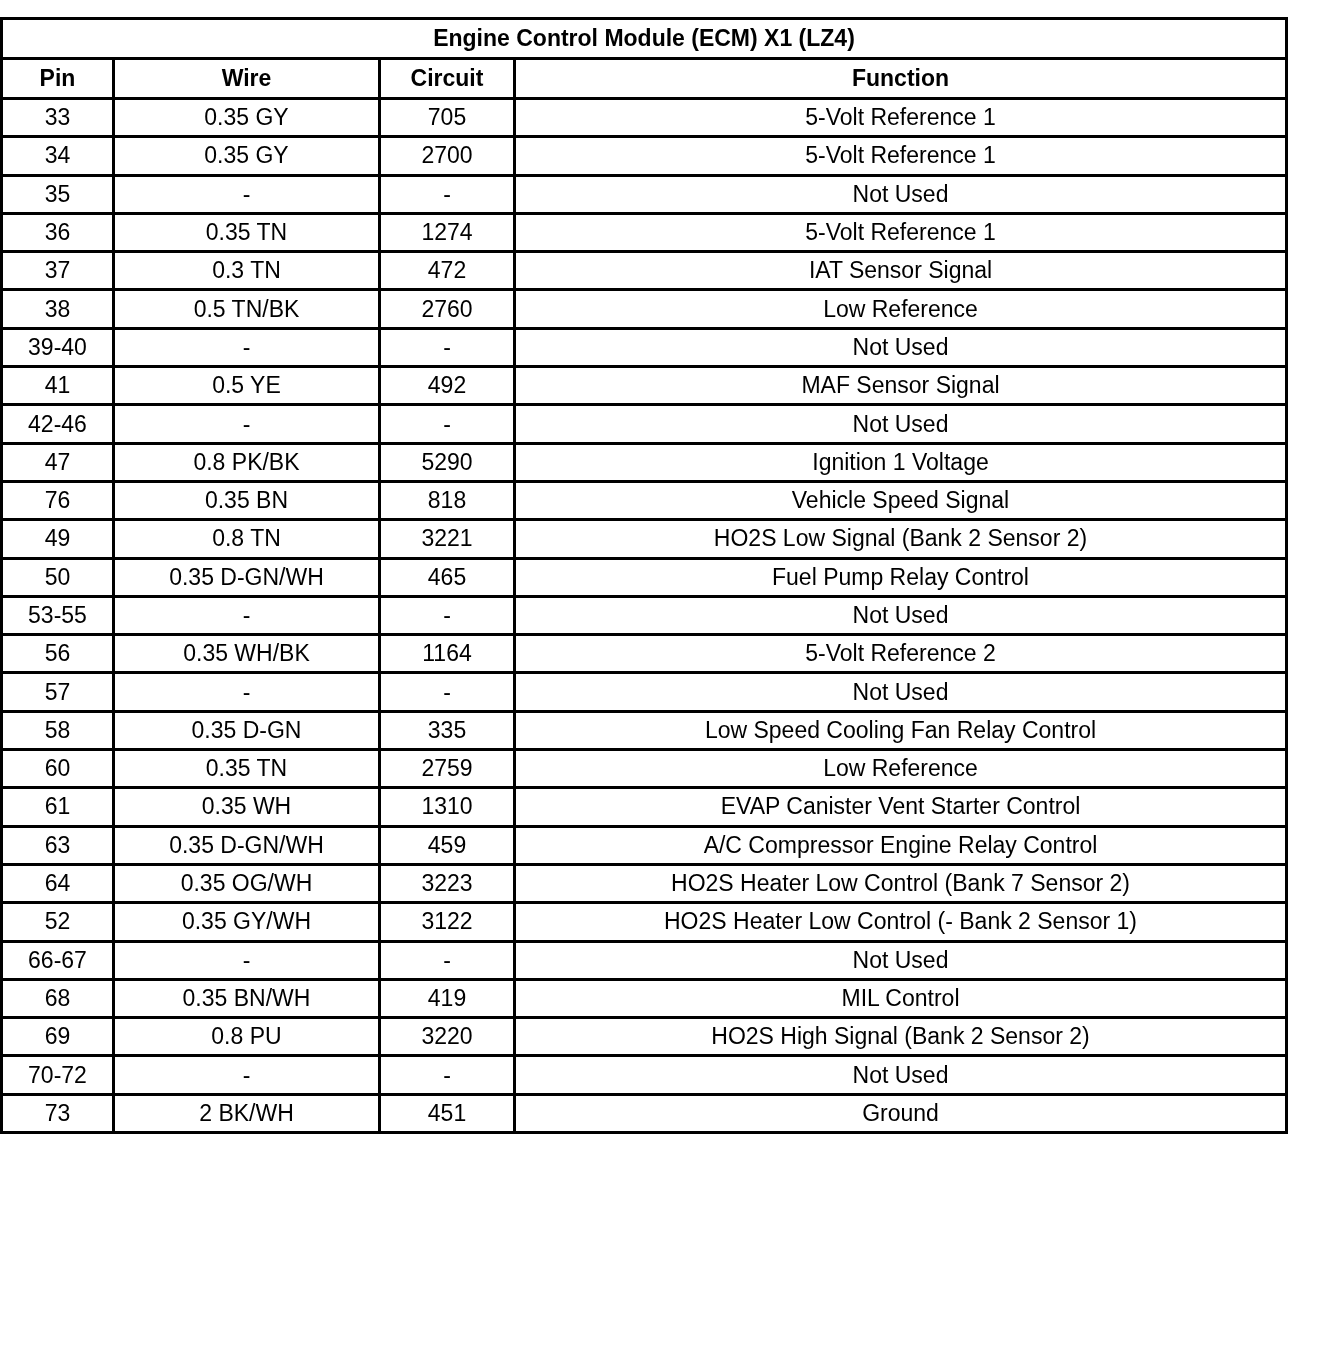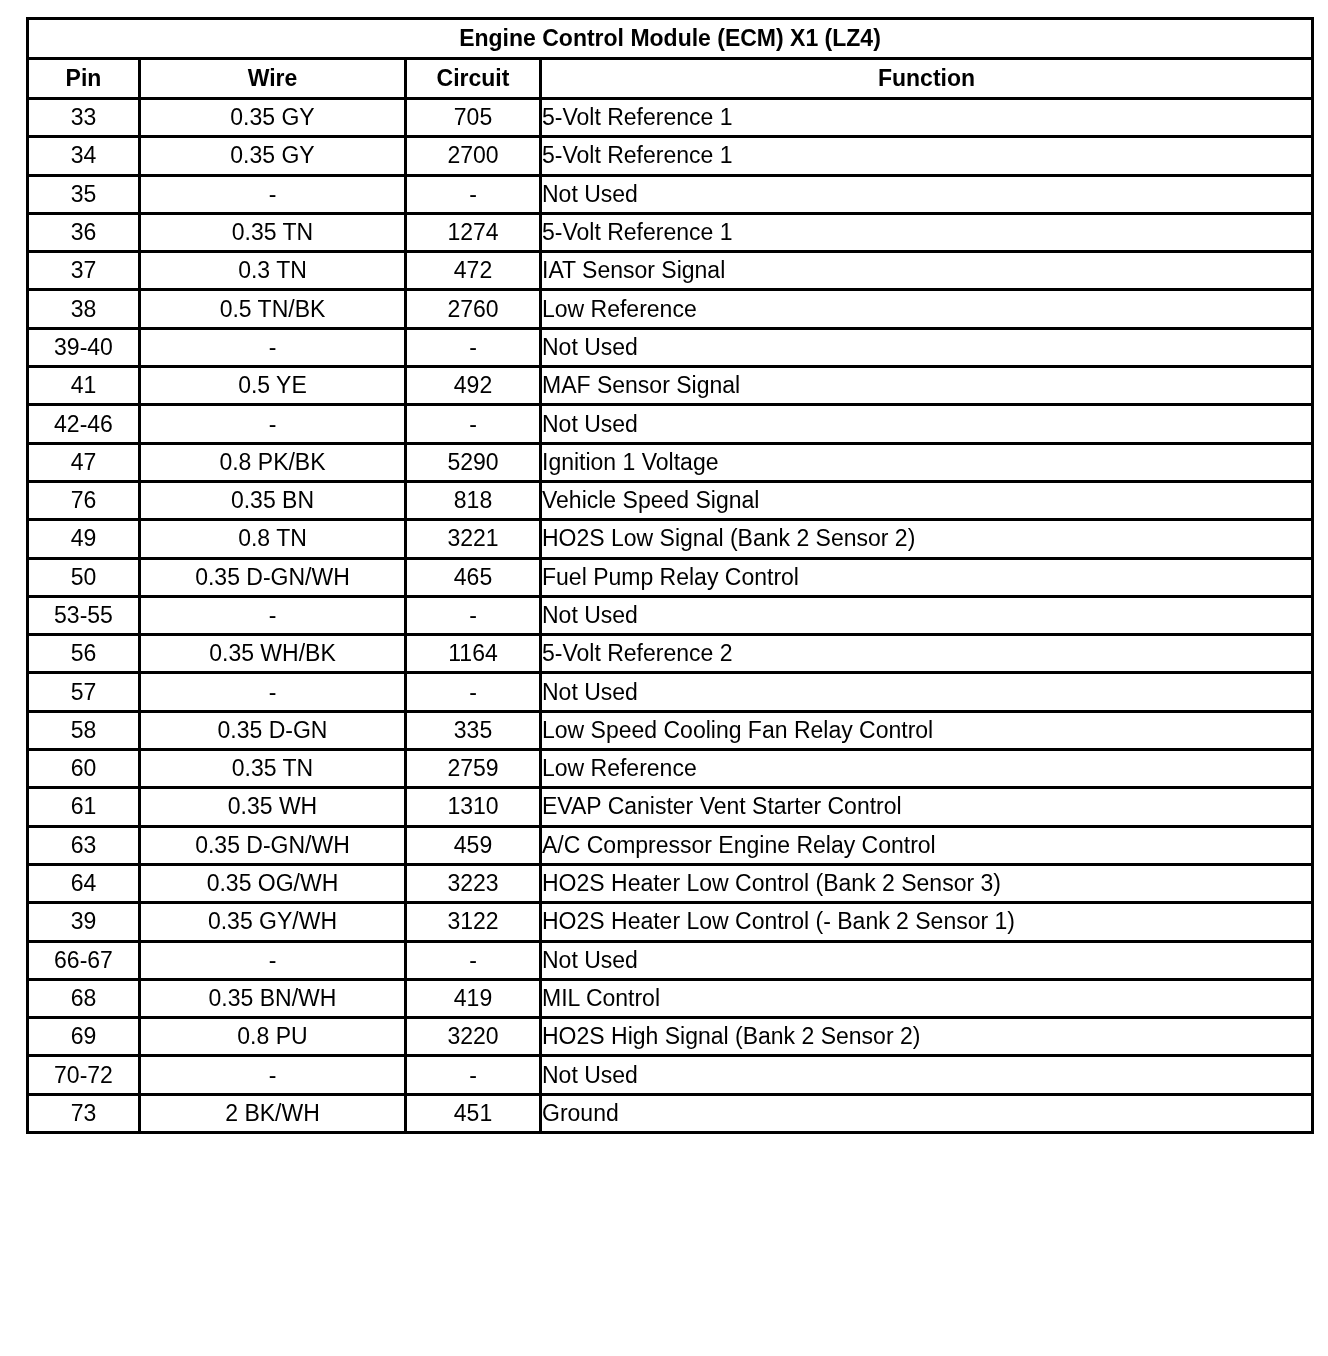--- a/index.html
+++ b/index.html
@@ -9,21 +9,21 @@
     }
     body {
       width: 1328px;
       height: 1356px;
       position: relative;
       font-family: "Liberation Sans", sans-serif;
       color: #000000;
     }
     table.pinout {
       position: absolute;
-      left: 26px;
+      left: 0;
       top: 17px;
       width: 1288px;
       border-collapse: collapse;
       table-layout: fixed;
     }
     table.pinout td, table.pinout th {
       border: 3px solid #000;
       padding: 0;
       height: 35.3px;
       font-size: 23px;
@@ -33,21 +33,21 @@
     }
     table.pinout th {
       font-weight: bold;
       text-align: center;
       height: 37px;
     }
     th.title-cell {
       height: 40px;
     }
     td.c { text-align: center; }
-    td.l { text-align: left; padding-left: 6px; margin-left: 15px; }
+    td.l { text-align: center; padding-left: 6px; margin-left: 15px; }
     col.pin { width: 112px; }
     col.wire { width: 266px; }
     col.circuit { width: 135px; }
     col.func { width: auto; }
   </style>
 </head>
 <body>
 
 <table class="pinout">
   <colgroup>
@@ -185,24 +185,24 @@
       <tr>
         <td class="c">63</td>
         <td class="c">0.35 D-GN/WH</td>
         <td class="c">459</td>
         <td class="l">A/C Compressor Engine Relay Control</td>
       </tr>
       <tr>
         <td class="c">64</td>
         <td class="c">0.35 OG/WH</td>
         <td class="c">3223</td>
-        <td class="l">HO2S Heater Low Control (Bank 2 Sensor 3)</td>
-      </tr>
-      <tr>
-        <td class="c">39</td>
+        <td class="l">HO2S Heater Low Control (Bank 7 Sensor 2)</td>
+      </tr>
+      <tr>
+        <td class="c">52</td>
         <td class="c">0.35 GY/WH</td>
         <td class="c">3122</td>
         <td class="l">HO2S Heater Low Control (- Bank 2 Sensor 1)</td>
       </tr>
       <tr>
         <td class="c">66-67</td>
         <td class="c">-</td>
         <td class="c">-</td>
         <td class="l">Not Used</td>
       </tr>

